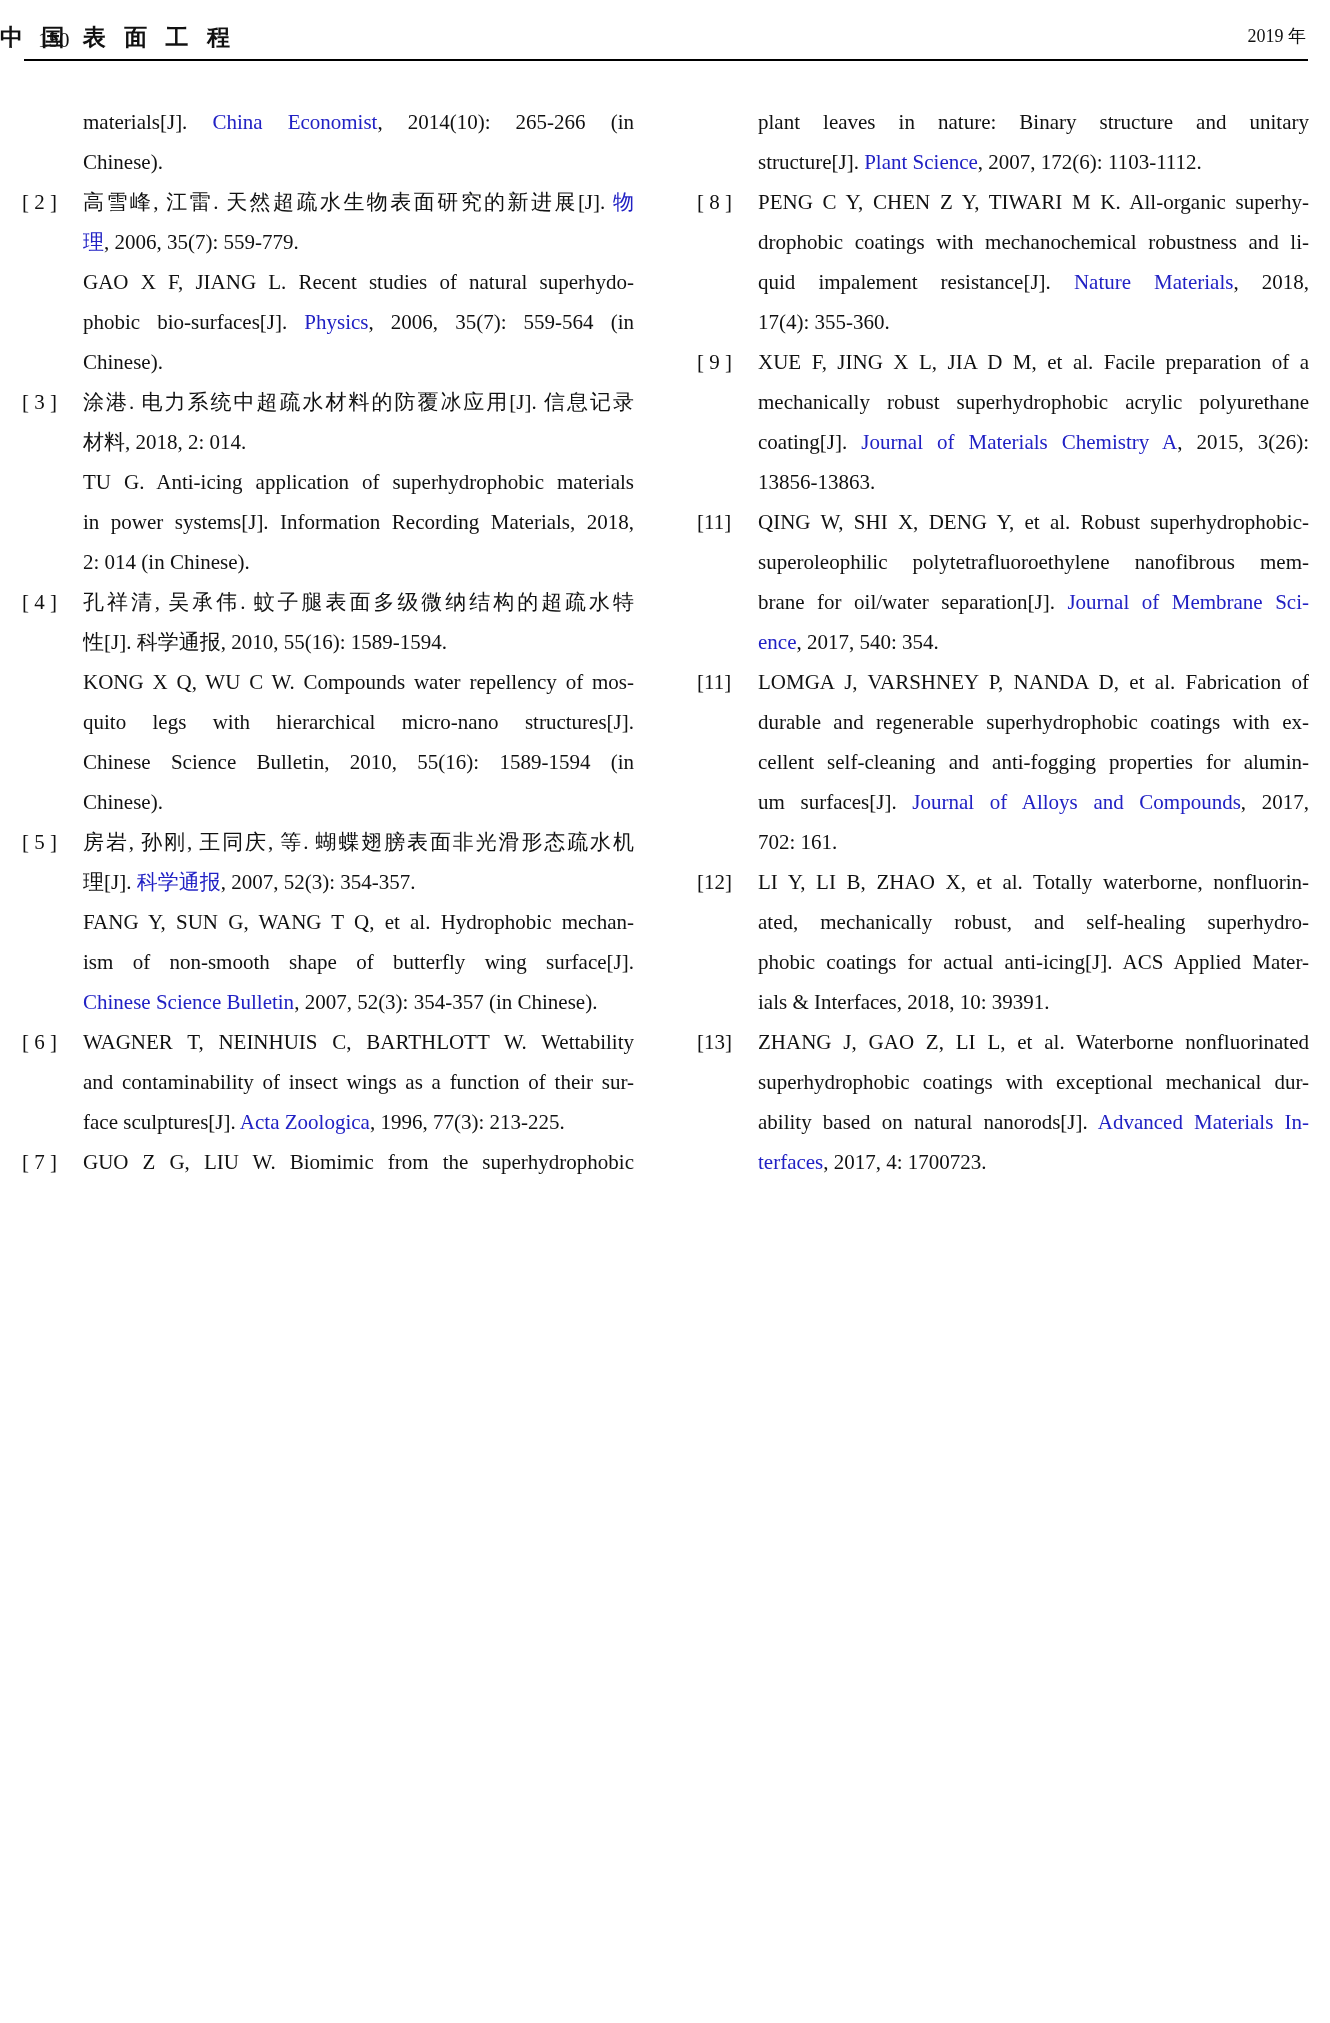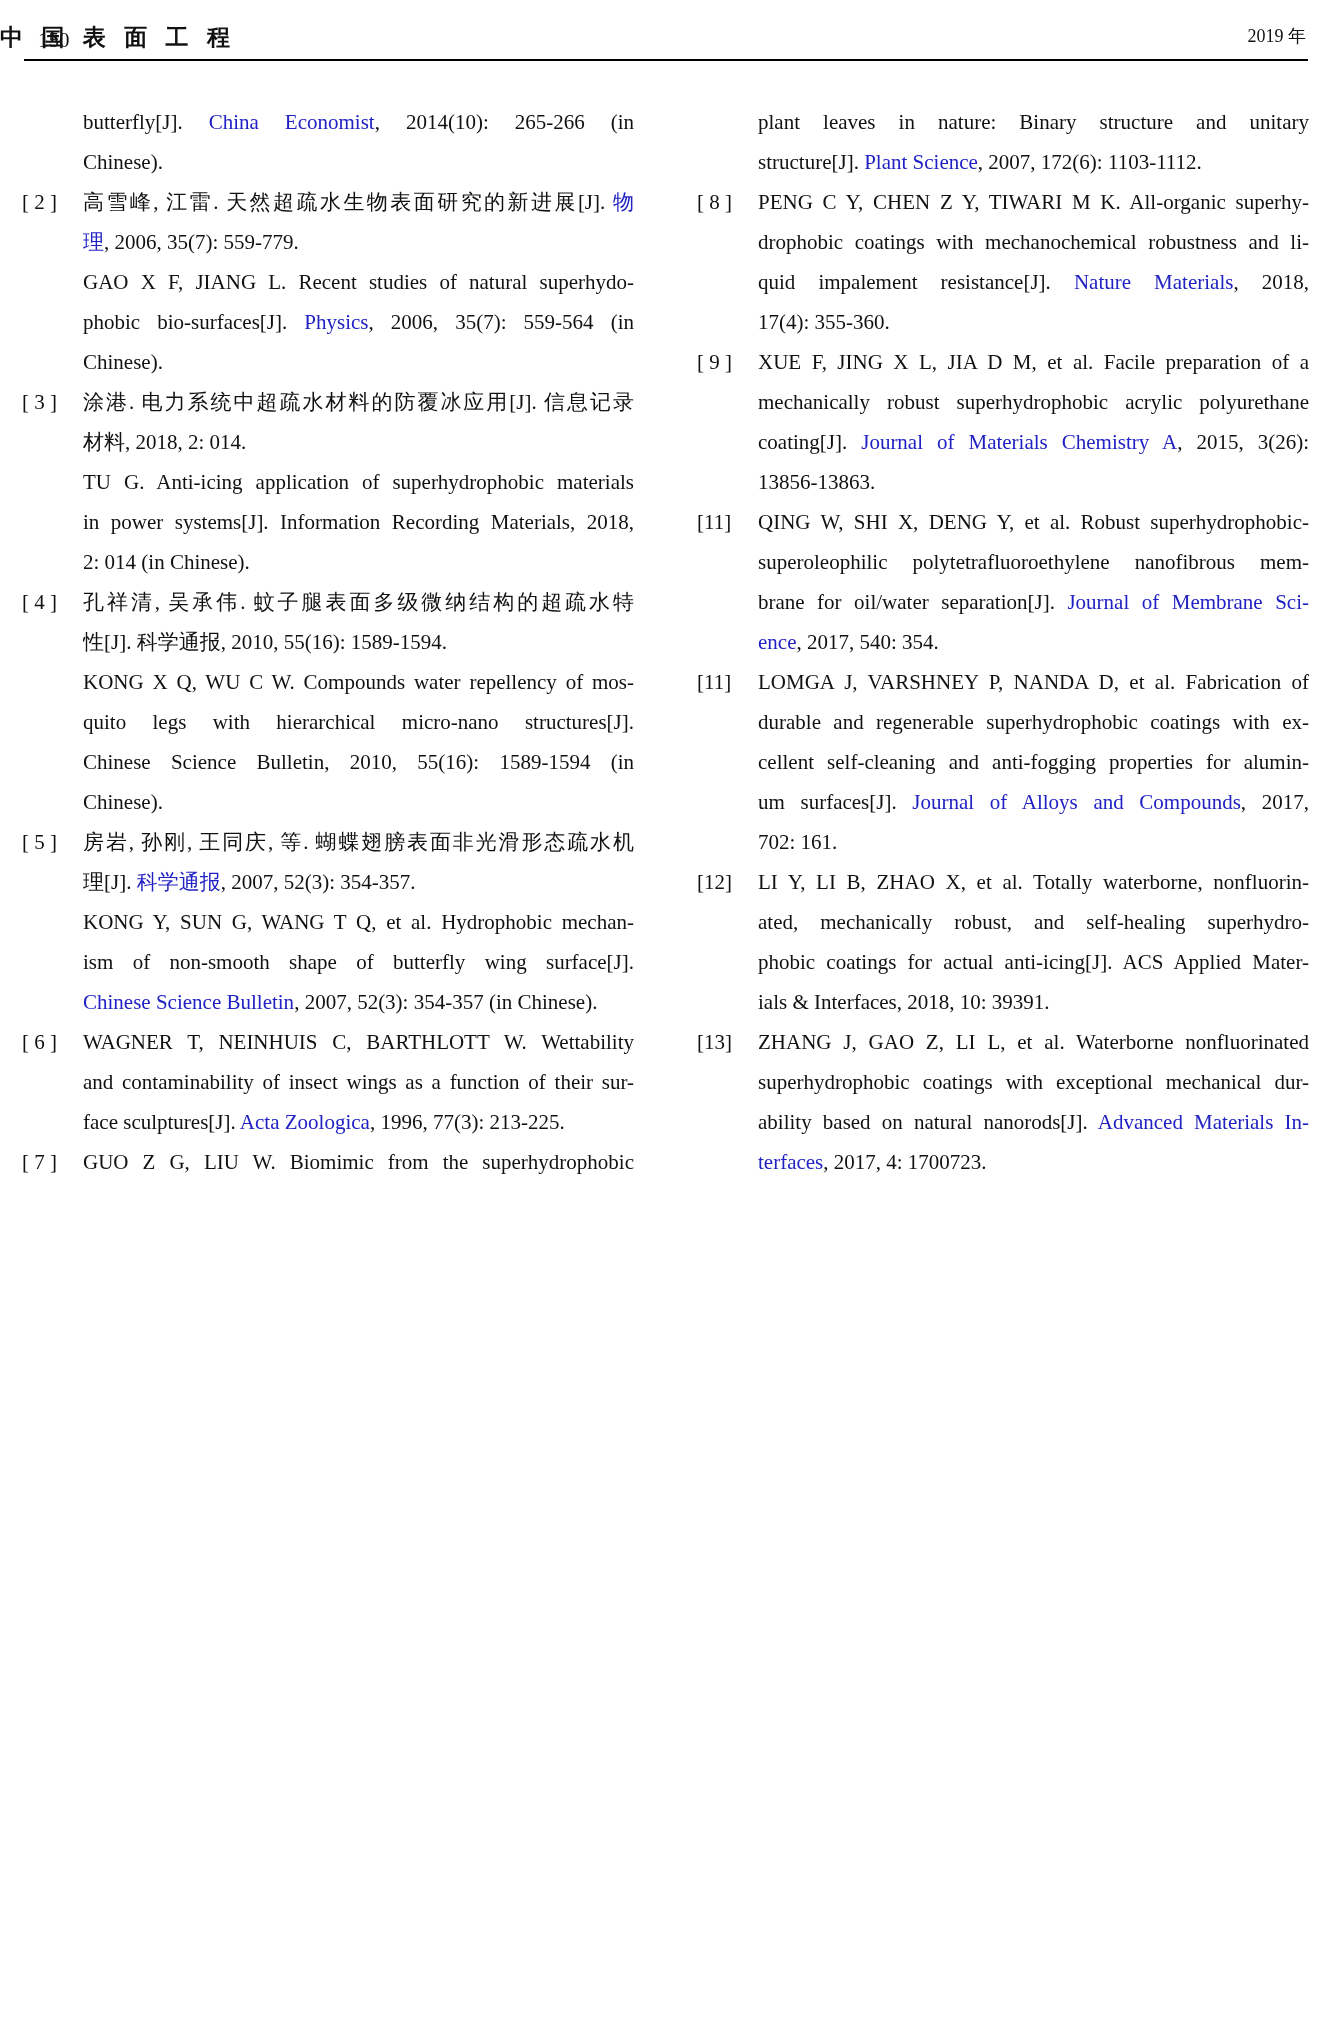--- a/index.html
+++ b/index.html
@@ -72,21 +72,21 @@
 <div class="page">
   <div class="hdr-pagenum">150</div>
   <div class="hdr-title">中 国 表 面 工 程</div>
   <div class="hdr-year">2019 年</div>
   <div class="hdr-rule"></div>
 
   <div class="col col-left">
       <div class="ref">
         <div class="ref-label"></div>
         <div class="ref-body">
-          <div class="line j"><span>butterfly[J]. </span><span class="link">China Economist</span><span>, 2014(10): 265-266 (in</span></div>
+          <div class="line j"><span>materials[J]. </span><span class="link">China Economist</span><span>, 2014(10): 265-266 (in</span></div>
           <div class="line"><span>Chinese).</span></div>
         </div>
       </div>
       <div class="ref">
         <div class="ref-label">[ 2 ]</div>
         <div class="ref-body">
           <div class="line j"><span>高雪峰, 江雷. 天然超疏水生物表面研究的新进展[J]. </span><span class="link">物</span></div>
           <div class="line"><span class="link">理</span><span>, 2006, 35(7): 559-779.</span></div>
           <div class="line j"><span>GAO X F, JIANG L. Recent studies of natural superhydo-</span></div>
           <div class="line j"><span>phobic bio-surfaces[J]. </span><span class="link">Physics</span><span>, 2006, 35(7): 559-564 (in</span></div>
@@ -112,21 +112,21 @@
           <div class="line j"><span>quito legs with hierarchical micro-nano structures[J].</span></div>
           <div class="line j"><span>Chinese Science Bulletin, 2010, 55(16): 1589-1594 (in</span></div>
           <div class="line"><span>Chinese).</span></div>
         </div>
       </div>
       <div class="ref">
         <div class="ref-label">[ 5 ]</div>
         <div class="ref-body">
           <div class="line j"><span>房岩, 孙刚, 王同庆, 等. 蝴蝶翅膀表面非光滑形态疏水机</span></div>
           <div class="line"><span>理[J]. </span><span class="link">科学通报</span><span>, 2007, 52(3): 354-357.</span></div>
-          <div class="line j"><span>KONG Y, SUN G, WANG T Q, et al. Hydrophobic mechan-</span></div>
+          <div class="line j"><span>FANG Y, SUN G, WANG T Q, et al. Hydrophobic mechan-</span></div>
           <div class="line j"><span>ism of non-smooth shape of butterfly wing surface[J].</span></div>
           <div class="line"><span class="link">Chinese Science Bulletin</span><span>, 2007, 52(3): 354-357 (in Chinese).</span></div>
         </div>
       </div>
       <div class="ref">
         <div class="ref-label">[ 6 ]</div>
         <div class="ref-body">
           <div class="line j"><span>WAGNER T, NEINHUIS C, BARTHLOTT W. Wettability</span></div>
           <div class="line j"><span>and contaminability of insect wings as a function of their sur-</span></div>
           <div class="line"><span>face sculptures[J]. </span><span class="link">Acta Zoologica</span><span>, 1996, 77(3): 213-225.</span></div>

